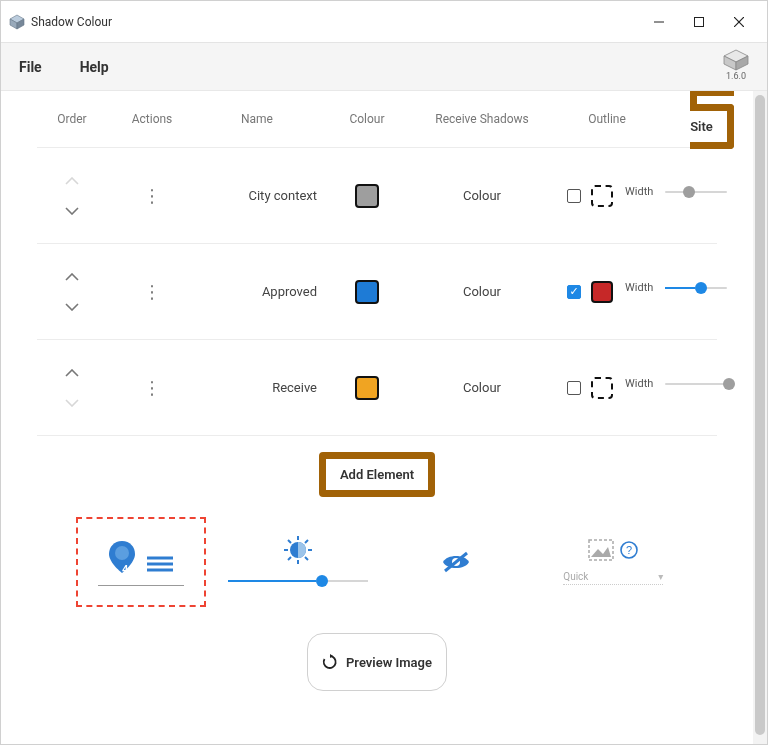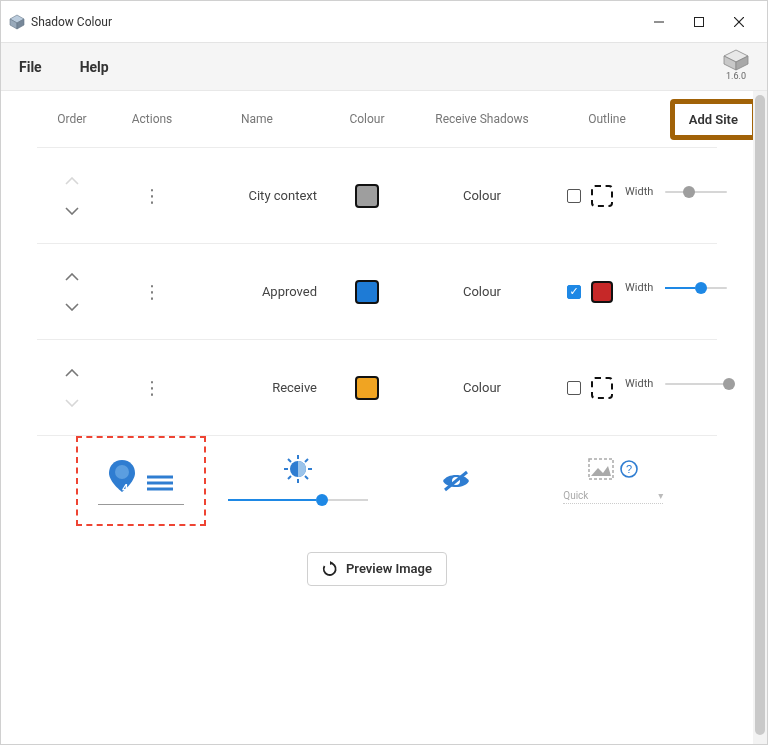--- a/index.html
+++ b/index.html
@@ -14,21 +14,21 @@
   .menu-item { font-size:14px; color:#333; font-weight:700; margin-right:38px; cursor:default; }
   .ver-badge { position:absolute; right:18px; top:6px; text-align:center; }
   .ver-badge .cube { width:26px; height:22px; margin:0 auto; }
   .ver-badge .ver { font-size:9px; color:#666;text-align:center; }
   .content { flex:1; display:flex; overflow:hidden; }
   .scroll-area { flex:1; overflow:hidden; padding:0 36px 20px 36px; }
   .v-scrollbar { width:14px; background:#f3f3f3; position:relative; }
   .v-thumb { position:absolute; left:2px; right:2px; top:4px; height:640px; background:#c9c9c9; border-radius:6px; }
   .header-row { display:grid; grid-template-columns: 70px 90px 120px 100px 130px 120px 90px; align-items:center; height:56px; font-size:12px; color:#777; text-align:center; }
   .header-row .add-site { justify-self:end; }
-  .btn { border:5px solid #a16207; border-radius:4px; background:#fff; padding:8px 14px; font-size:13px; color:#333; cursor:default; font-weight:600; }
+  .btn { border:7px solid #a16207; border-radius:4px; background:#fff; padding:8px 14px; font-size:13px; color:#333; cursor:default; font-weight:600; }
   .table { border-top:1px solid #ececec; }
   .row { display:grid; grid-template-columns: 70px 90px 120px 100px 130px 180px; align-items:center; min-height:96px; border-bottom:1px solid #ececec; font-size:13px; color:#444; }
   .order-arrows { display:flex; flex-direction:column; align-items:center; gap:22px; }
   .arrow { color:#777; line-height:1; }
   .arrow.disabled { color:#d7d7d7; }
   .actions { text-align:center; color:#777; letter-spacing:0; font-size:18px; line-height:0.4; }
   .name-cell { text-align:right; }
   .colour-swatch { width:24px; height:24px; border:2px solid #111; border-radius:4px; margin:0 auto; }
   .receive { text-align:center; }
   .outline-cell { display:flex; align-items:flex-start; padding-left:6px; gap:6px; }
@@ -46,21 +46,21 @@
   .add-element-wrap { text-align:center; padding:28px 0 34px; }
   .bottom-panel { display:grid; grid-template-columns: 1fr 1fr 1fr 1fr; align-items:center; gap:10px; padding:0 30px 20px; }
   .cell { display:flex; flex-direction:column; align-items:center; gap:10px; position:relative; }
   .red-box { border:2px dashed #e43; width:130px; height:90px; display:flex; flex-direction:column; align-items:center; justify-content:center; gap:4px; }
   .big-slider { width:140px; height:14px; position:relative; }
   .big-track { position:absolute; left:0; right:0; top:6px; height:2px; background:#d6d6d6; }
   .big-track-fill { position:absolute; left:0; top:6px; height:2px; background:#1e88e5; }
   .big-thumb { position:absolute; top:1px; width:12px; height:12px; background:#1e88e5; border-radius:50%; }
   .quick-select { color:#aaa; font-size:10px; border-bottom:1px dotted #ccc; width:100px; display:flex; justify-content:space-between; align-items:center; padding-bottom:2px;gap:26px; }
   .bottom-btn-row { text-align:center; padding:6px 0 14px; }
-  .preview-btn { display:inline-flex; align-items:flex-start; gap:8px; border:1px solid #d0d0d0; border-radius:4px; padding:8px 14px; font-size:13px; font-weight:600; color:#333; }
+  .preview-btn { display:inline-flex; align-items:flex-end; gap:8px; border:1px solid #d0d0d0; border-radius:16px; padding:20px 14px; font-size:13px; font-weight:600; color:#333; }
   svg { display:block; }
 </style>
 </head>
 <body>
 
 <div class="window">
 
   <div class="titlebar">
     <span class="app-icon">
       <svg width="16" height="16" viewBox="0 0 16 16">
@@ -207,20 +207,23 @@
               </div>
               <div class="width-label">Width</div>
               <div class="slider-wrap">
                 <div class="slider-track"></div>
                 <div class="slider-thumb" style="left:58px"></div>
               </div>
             </div>
           </div>
         </div>
 
+      <div class="add-element-wrap">
+        <span class="btn">Add Element</span>
+      </div>
 
       <div class="bottom-panel">
         <div class="cell">
           <div class="red-box">
             <div style="display:flex; align-items:flex-end; gap:8px;">
               <span>
                 <svg width="30" height="36" viewBox="0 0 30 36">
                     <path d="M15 2 C7 2 2 8 2 15 C2 24 15 34 15 34 C15 34 28 24 28 15 C28 8 23 2 15 2 Z" fill="#2f7dd1"></path>
                     <circle cx="15" cy="14" r="7" fill="#5b9ee0"></circle>
                   </svg>

